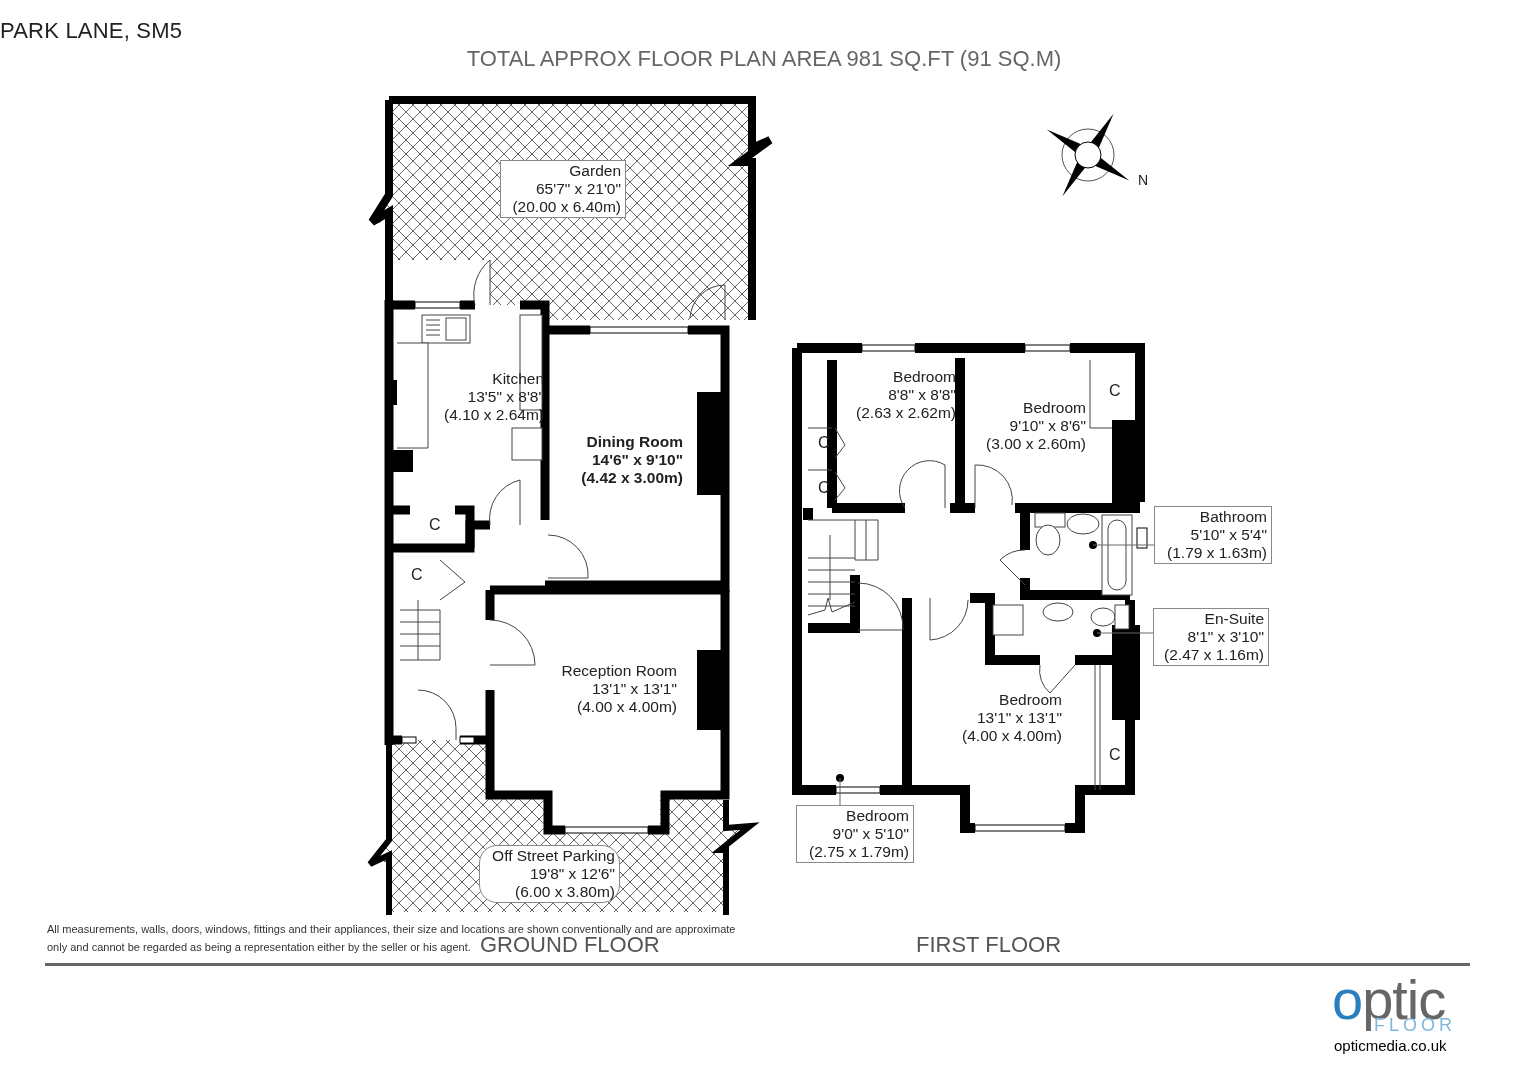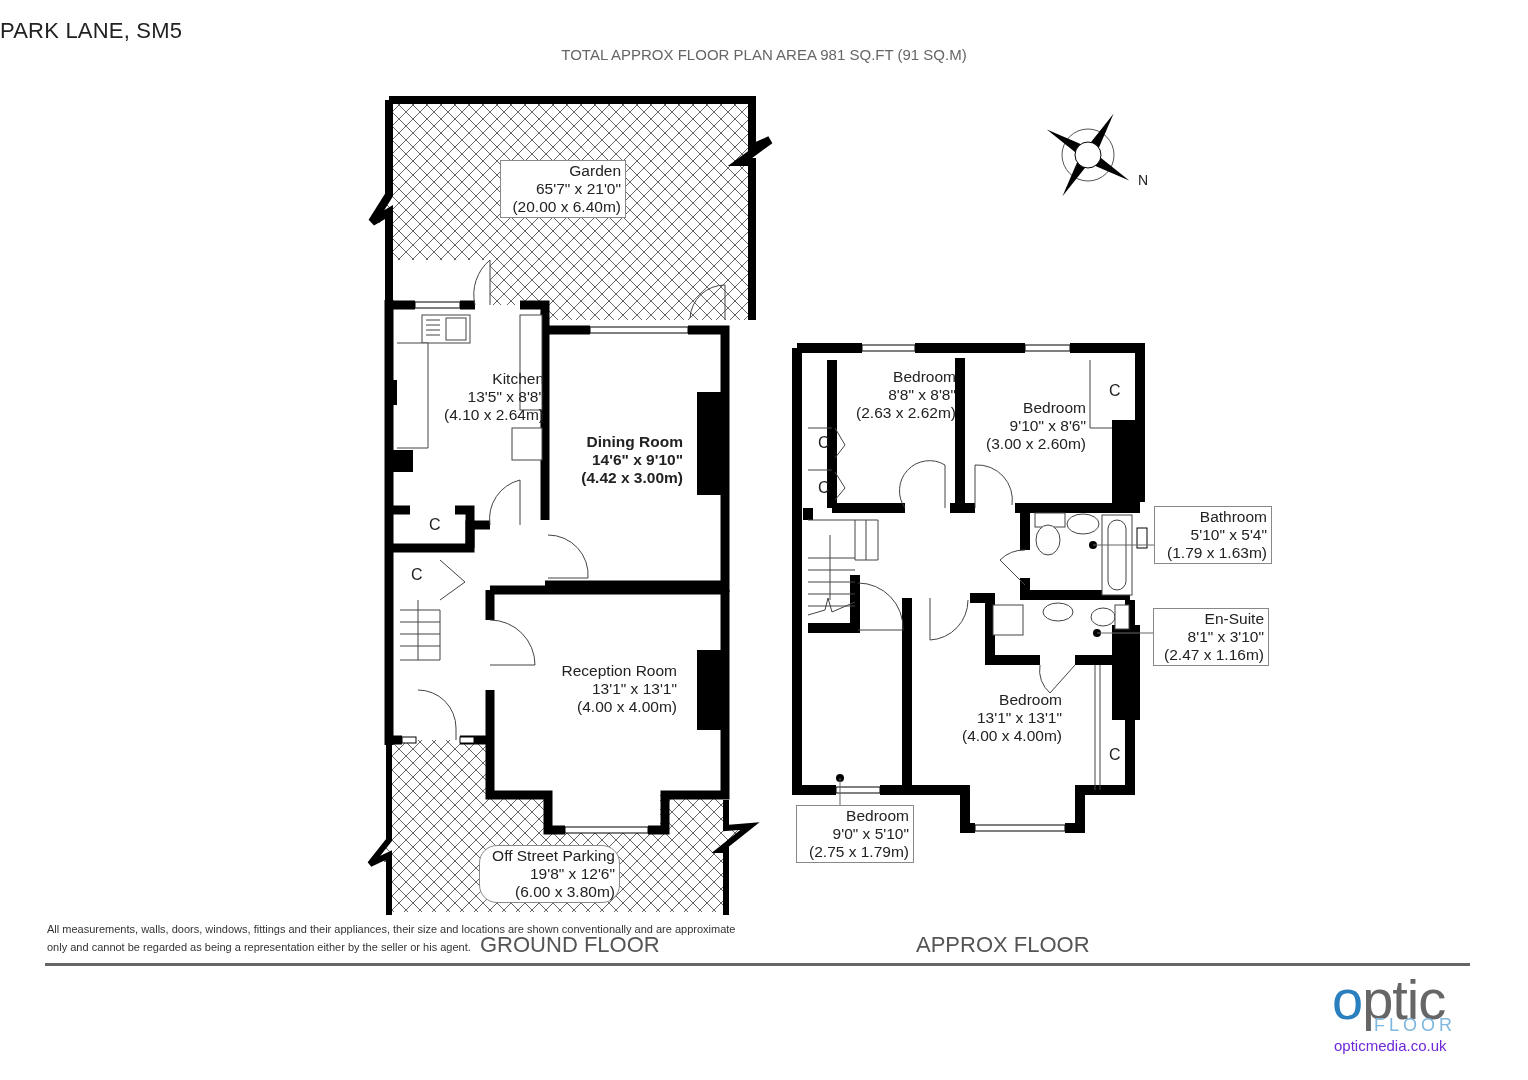--- a/index.html
+++ b/index.html
@@ -1,30 +1,30 @@
 <!DOCTYPE html>
 <html><head>
 <meta charset="utf-8">
 <style>
   html, body { margin:0; padding:0; background:#ffffff; }
   body { width:1528px; height:1080px; position:relative; overflow:hidden; font-family:"Liberation Sans", sans-serif; color:#1a1a1a; }
   .title { position:absolute; left:0; width:1528px; text-align:left; top:18px; font-size:22px; color:#222; letter-spacing:0.2px; }
-  .subtitle { position:absolute; left:0; width:1528px; text-align:center; top:46px; font-size:15px; color:#666; }
+  .subtitle { position:absolute; left:0; width:1528px; text-align:center; top:46px; font-size:22px; color:#666; }
   svg.plan { position:absolute; left:0; top:0; }
   .lbl { position:absolute; text-align:right; font-size:15.5px; line-height:18px; color:#222; white-space:nowrap; }
   .lbl.box { background:#fff; border:1px solid #888; padding:1px 4px; }
   .clbl { position:absolute; font-size:16px; color:#222; }
   .floor-label { position:absolute; top:932px; font-size:22px; color:#555; }
   .rule { position:absolute; left:45px; top:963px; width:1425px; height:3px; background:#666; }
   .disclaimer { position:absolute; left:47px; top:920px; width:700px; font-size:11px; line-height:18px; color:#333; }
   .logo { position:absolute; left:1332px; top:975px; width:140px; }
   .logo-word { font-size:56px; line-height:50px; letter-spacing:-1px; font-weight:normal; color:#666; position:relative; }
   .logo-word .o { color:#2a7fbf; }
   .logo-media { position:absolute; left:42px; top:40px; font-size:18px; letter-spacing:4px; color:#7fb7de; }
-  .logo-url { position:absolute; left:2px; top:62px; font-size:15px; color:#6d28d9; white-space:nowrap; }
+  .logo-url { position:absolute; left:2px; top:62px; font-size:15px; color:#000000; white-space:nowrap; }
   .compass-n { position:absolute; left:1138px; top:172px; font-size:14px; color:#222; }
 </style>
 </head>
 <body>
 
 <div class="title">PARK LANE, SM5</div>
 <div class="subtitle">TOTAL APPROX FLOOR PLAN AREA 981 SQ.FT (91 SQ.M)</div>
 
 <svg class="plan" width="1528" height="1080" viewBox="0 0 1528 1080">
   <defs>
@@ -239,21 +239,21 @@
   <div>Bedroom</div>
   <div>9'0" x 5'10"</div>
   <div>(2.75 x 1.79m)</div>
 </div>
 <div class="clbl" style="left:818px;top:434px;">C</div>
 <div class="clbl" style="left:818px;top:479px;">C</div>
 <div class="clbl" style="left:1109px;top:382px;">C</div>
 <div class="clbl" style="left:1109px;top:746px;">C</div>
 
 <div class="floor-label" style="left:480px;">GROUND FLOOR</div>
-<div class="floor-label" style="left:916px;">APPROX FLOOR</div>
+<div class="floor-label" style="left:916px;">FIRST FLOOR</div>
 
 <div class="rule"></div>
 <div class="disclaimer">All measurements, walls, doors, windows, fittings and their appliances, their size and locations are shown conventionally and are approximate only and cannot be regarded as being a representation either by the seller or his agent.</div>
 
 <div class="logo">
   <div class="logo-word"><span class="o">o</span><span>ptic</span></div>
   <div class="logo-media">FLOOR</div>
   <div class="logo-url">opticmedia.co.uk</div>
 </div>
 

